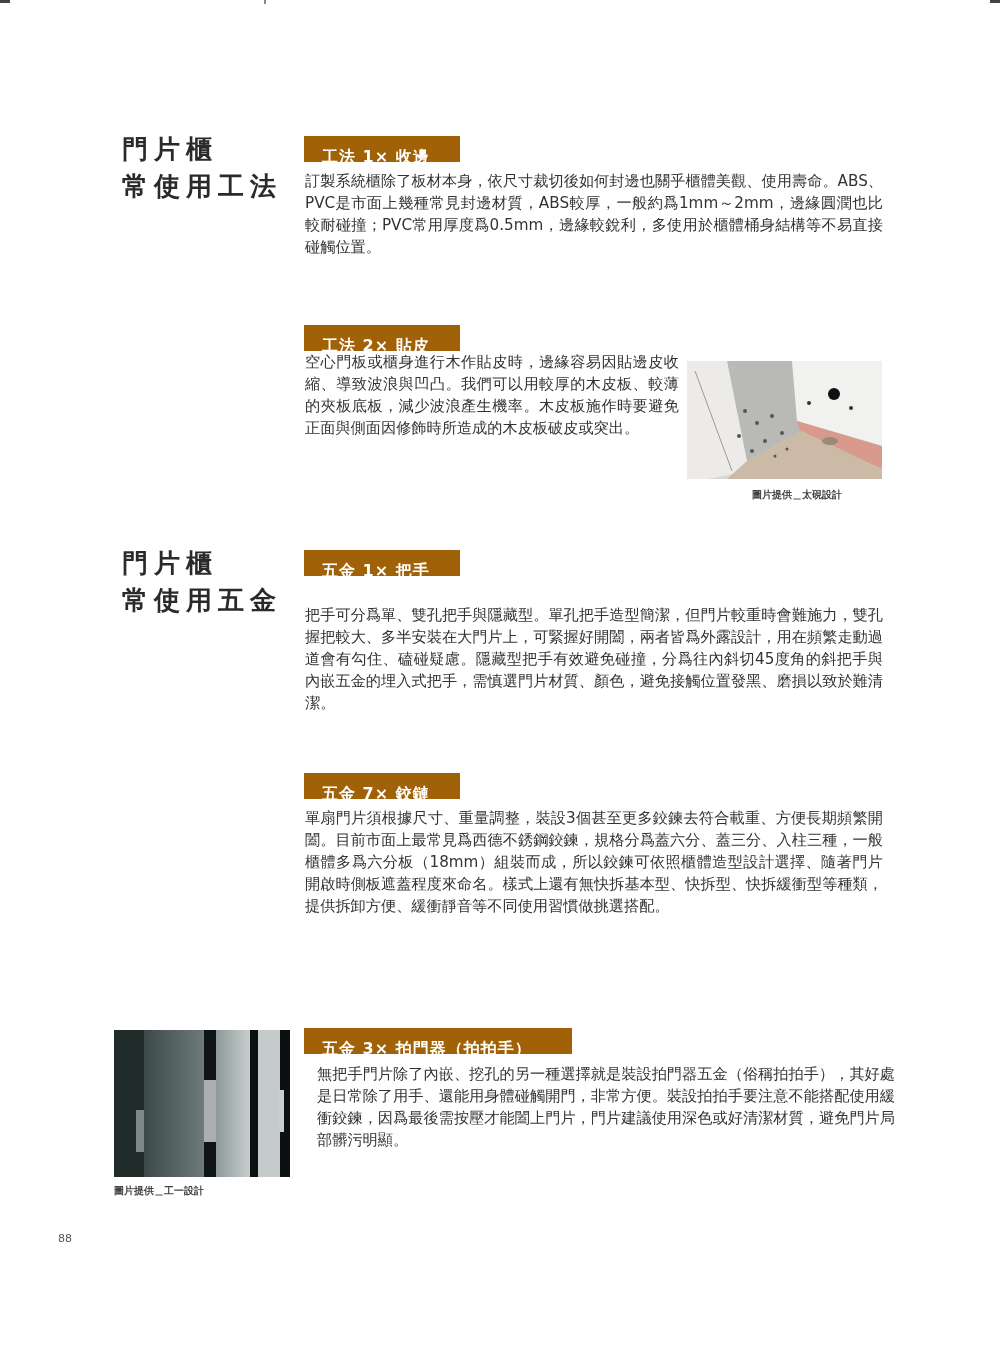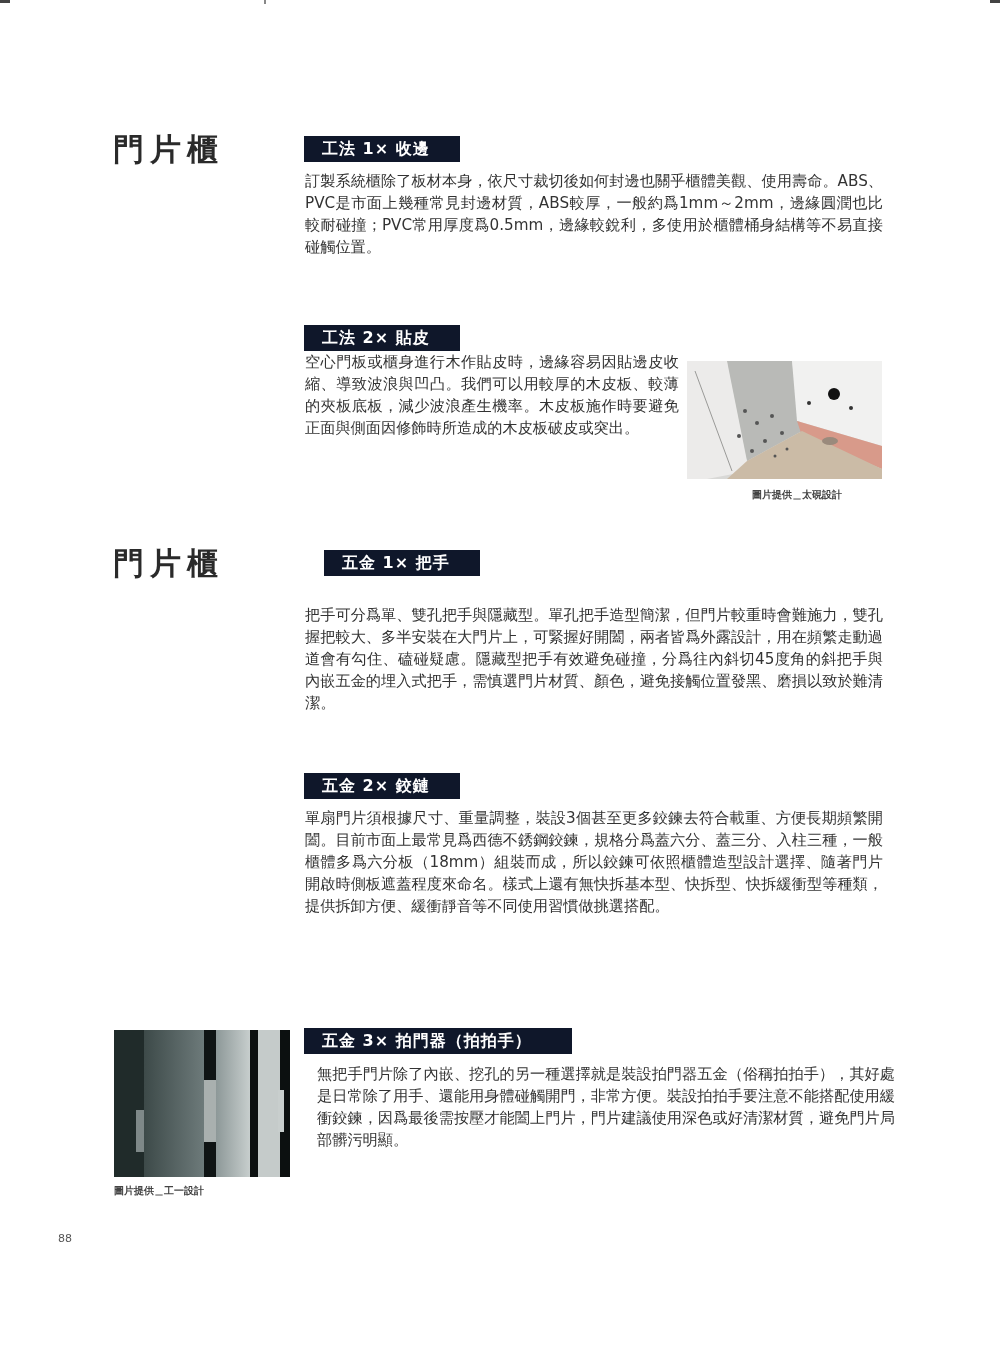--- a/index.html
+++ b/index.html
@@ -6,29 +6,29 @@
   body {
     width: 1000px; height: 1362px; position: relative; overflow: hidden;
     font-family: "DejaVu Sans", sans-serif; color: #2b2b2b;
   }
   .crop { position: absolute; top: 0; height: 3px; background: #444; }
   .crop.tl { left: 0; width: 10px; }
   .crop.tr { right: 0; width: 10px; }
   .crop.tc { left: 264px; width: 2px; height: 4px; background: #888; }
 
   .sec-title {
-    position: absolute; left: 113px;
-    font-weight: bold; font-size: 31px; line-height: 37px;
+    position: absolute; left: 122px;
+    font-weight: bold; font-size: 26px; line-height: 37px;
     letter-spacing: 6px; color: #2a2a2a;
   }
   .label {
     position: absolute; left: 304px; height: 26px;
-    background: #0f172a; color: #ffffff;
+    background: #a16207; color: #ffffff;
     font-weight: bold; font-size: 16px; line-height: 26px;
-    padding: 0 18px; box-sizing: border-box; letter-spacing: 1px;
+    padding: 8px 18px; box-sizing: border-box; letter-spacing: 1px;
   }
   .body {
     position: absolute; left: 305px; width: 578px;
     font-size: 15.2px; line-height: 22px; color: #333;
     text-align: justify;
   }
   .photo {
     position: absolute; overflow: hidden;
   }
   .credit {
@@ -41,20 +41,21 @@
 </style>
 </head>
 <body>
 
 <div class="crop tl"></div>
 <div class="crop tc"></div>
 <div class="crop tr"></div>
 
 <div class="sec-title" style="top:131px;">
   <div>門片櫃</div>
+  <div>常使用工法</div>
 </div>
 
 <div class="label" style="top:136px;width:156px;">工法 1× 收邊</div>
 <div class="body" style="top:170px;">訂製系統櫃除了板材本身，依尺寸裁切後如何封邊也關乎櫃體美觀、使用壽命。ABS、PVC是市面上幾種常見封邊材質，ABS較厚，一般約爲1mm～2mm，邊緣圓潤也比較耐碰撞；PVC常用厚度爲0.5mm，邊緣較銳利，多使用於櫃體桶身結構等不易直接碰觸位置。</div>
 
 <div class="label" style="top:325px;width:156px;">工法 2× 貼皮</div>
 <div class="body" style="top:351px;width:374px;">空心門板或櫃身進行木作貼皮時，邊緣容易因貼邊皮收縮、導致波浪與凹凸。我們可以用較厚的木皮板、較薄的夾板底板，減少波浪產生機率。木皮板施作時要避免正面與側面因修飾時所造成的木皮板破皮或突出。</div>
 
 <div class="photo" style="left:687px;top:361px;width:195px;height:118px;">
   <svg width="195" height="118" viewBox="0 0 195 118">
@@ -79,26 +80,27 @@
       <circle cx="52" cy="75" r="2"></circle>
         <circle cx="100" cy="88" r="1.5"></circle>
         <circle cx="88" cy="95" r="1.5"></circle>
     </g>
   </svg>
 </div>
 <div class="credit" style="left:752px;top:488px;">圖片提供＿太硯設計</div>
 
 <div class="sec-title" style="top:545px;">
   <div>門片櫃</div>
+  <div>常使用五金</div>
 </div>
 
-<div class="label" style="top:550px;width:156px;margin-left:20px;">五金 1× 把手</div>
+<div class="label" style="top:550px;width:156px;">五金 1× 把手</div>
 <div class="body" style="top:604px;">把手可分爲單、雙孔把手與隱藏型。單孔把手造型簡潔，但門片較重時會難施力，雙孔握把較大、多半安裝在大門片上，可緊握好開闔，兩者皆爲外露設計，用在頻繁走動過道會有勾住、磕碰疑慮。隱藏型把手有效避免碰撞，分爲往內斜切45度角的斜把手與內嵌五金的埋入式把手，需慎選門片材質、顏色，避免接觸位置發黑、磨損以致於難清潔。</div>
 
-<div class="label" style="top:773px;width:156px;">五金 2× 鉸鏈</div>
+<div class="label" style="top:773px;width:156px;">五金 7× 鉸鏈</div>
 <div class="body" style="top:807px;">單扇門片須根據尺寸、重量調整，裝設3個甚至更多鉸鍊去符合載重、方便長期頻繁開闔。目前市面上最常見爲西德不銹鋼鉸鍊，規格分爲蓋六分、蓋三分、入柱三種，一般櫃體多爲六分板（18mm）組裝而成，所以鉸鍊可依照櫃體造型設計選擇、隨著門片開啟時側板遮蓋程度來命名。樣式上還有無快拆基本型、快拆型、快拆緩衝型等種類，提供拆卸方便、緩衝靜音等不同使用習慣做挑選搭配。</div>
 
 <div class="label" style="top:1028px;width:268px;">五金 3× 拍門器（拍拍手）</div>
 <div class="body" style="top:1063px;margin-left:12px;">無把手門片除了內嵌、挖孔的另一種選擇就是裝設拍門器五金（俗稱拍拍手），其好處是日常除了用手、還能用身體碰觸開門，非常方便。裝設拍拍手要注意不能搭配使用緩衝鉸鍊，因爲最後需按壓才能闔上門片，門片建議使用深色或好清潔材質，避免門片局部髒污明顯。</div>
 
 <div class="photo" style="left:114px;top:1030px;width:176px;height:147px;">
   <svg width="176" height="147" viewBox="0 0 176 147">
     <defs>
       <linearGradient id="g1" x1="0" x2="1" y1="0" y2="0">
         <stop offset="0" stop-color="#3d4a49"></stop>

